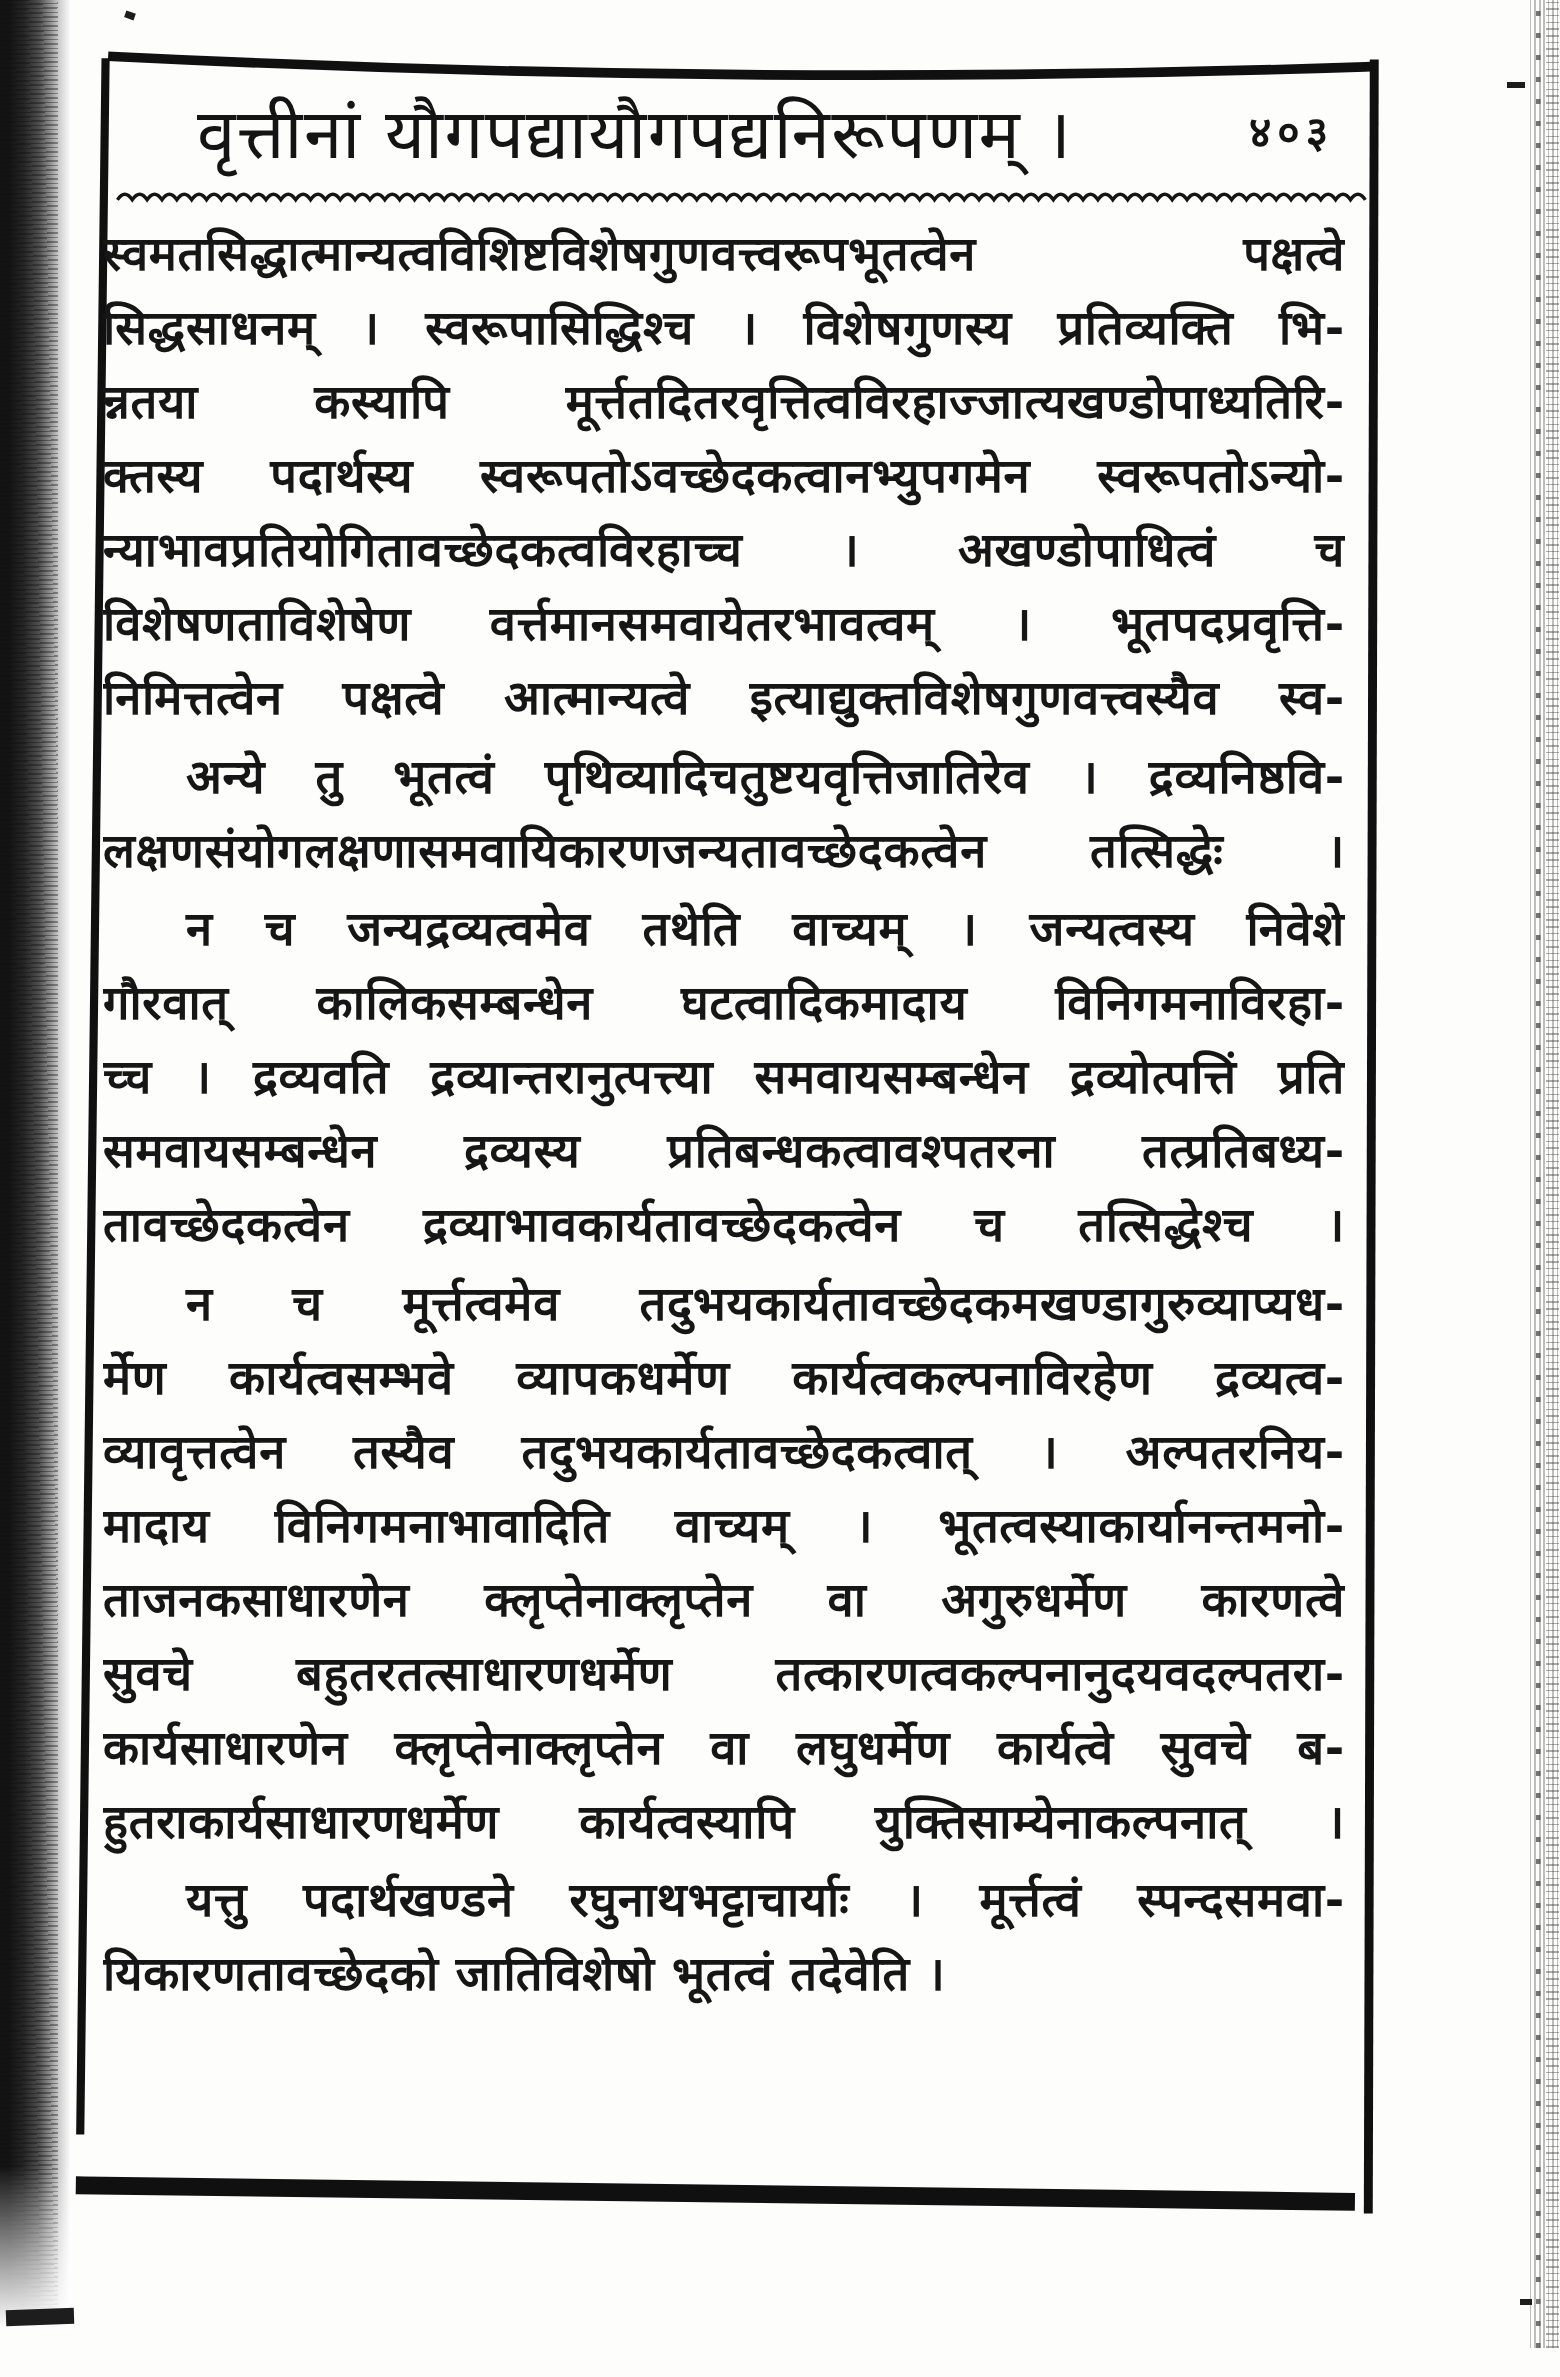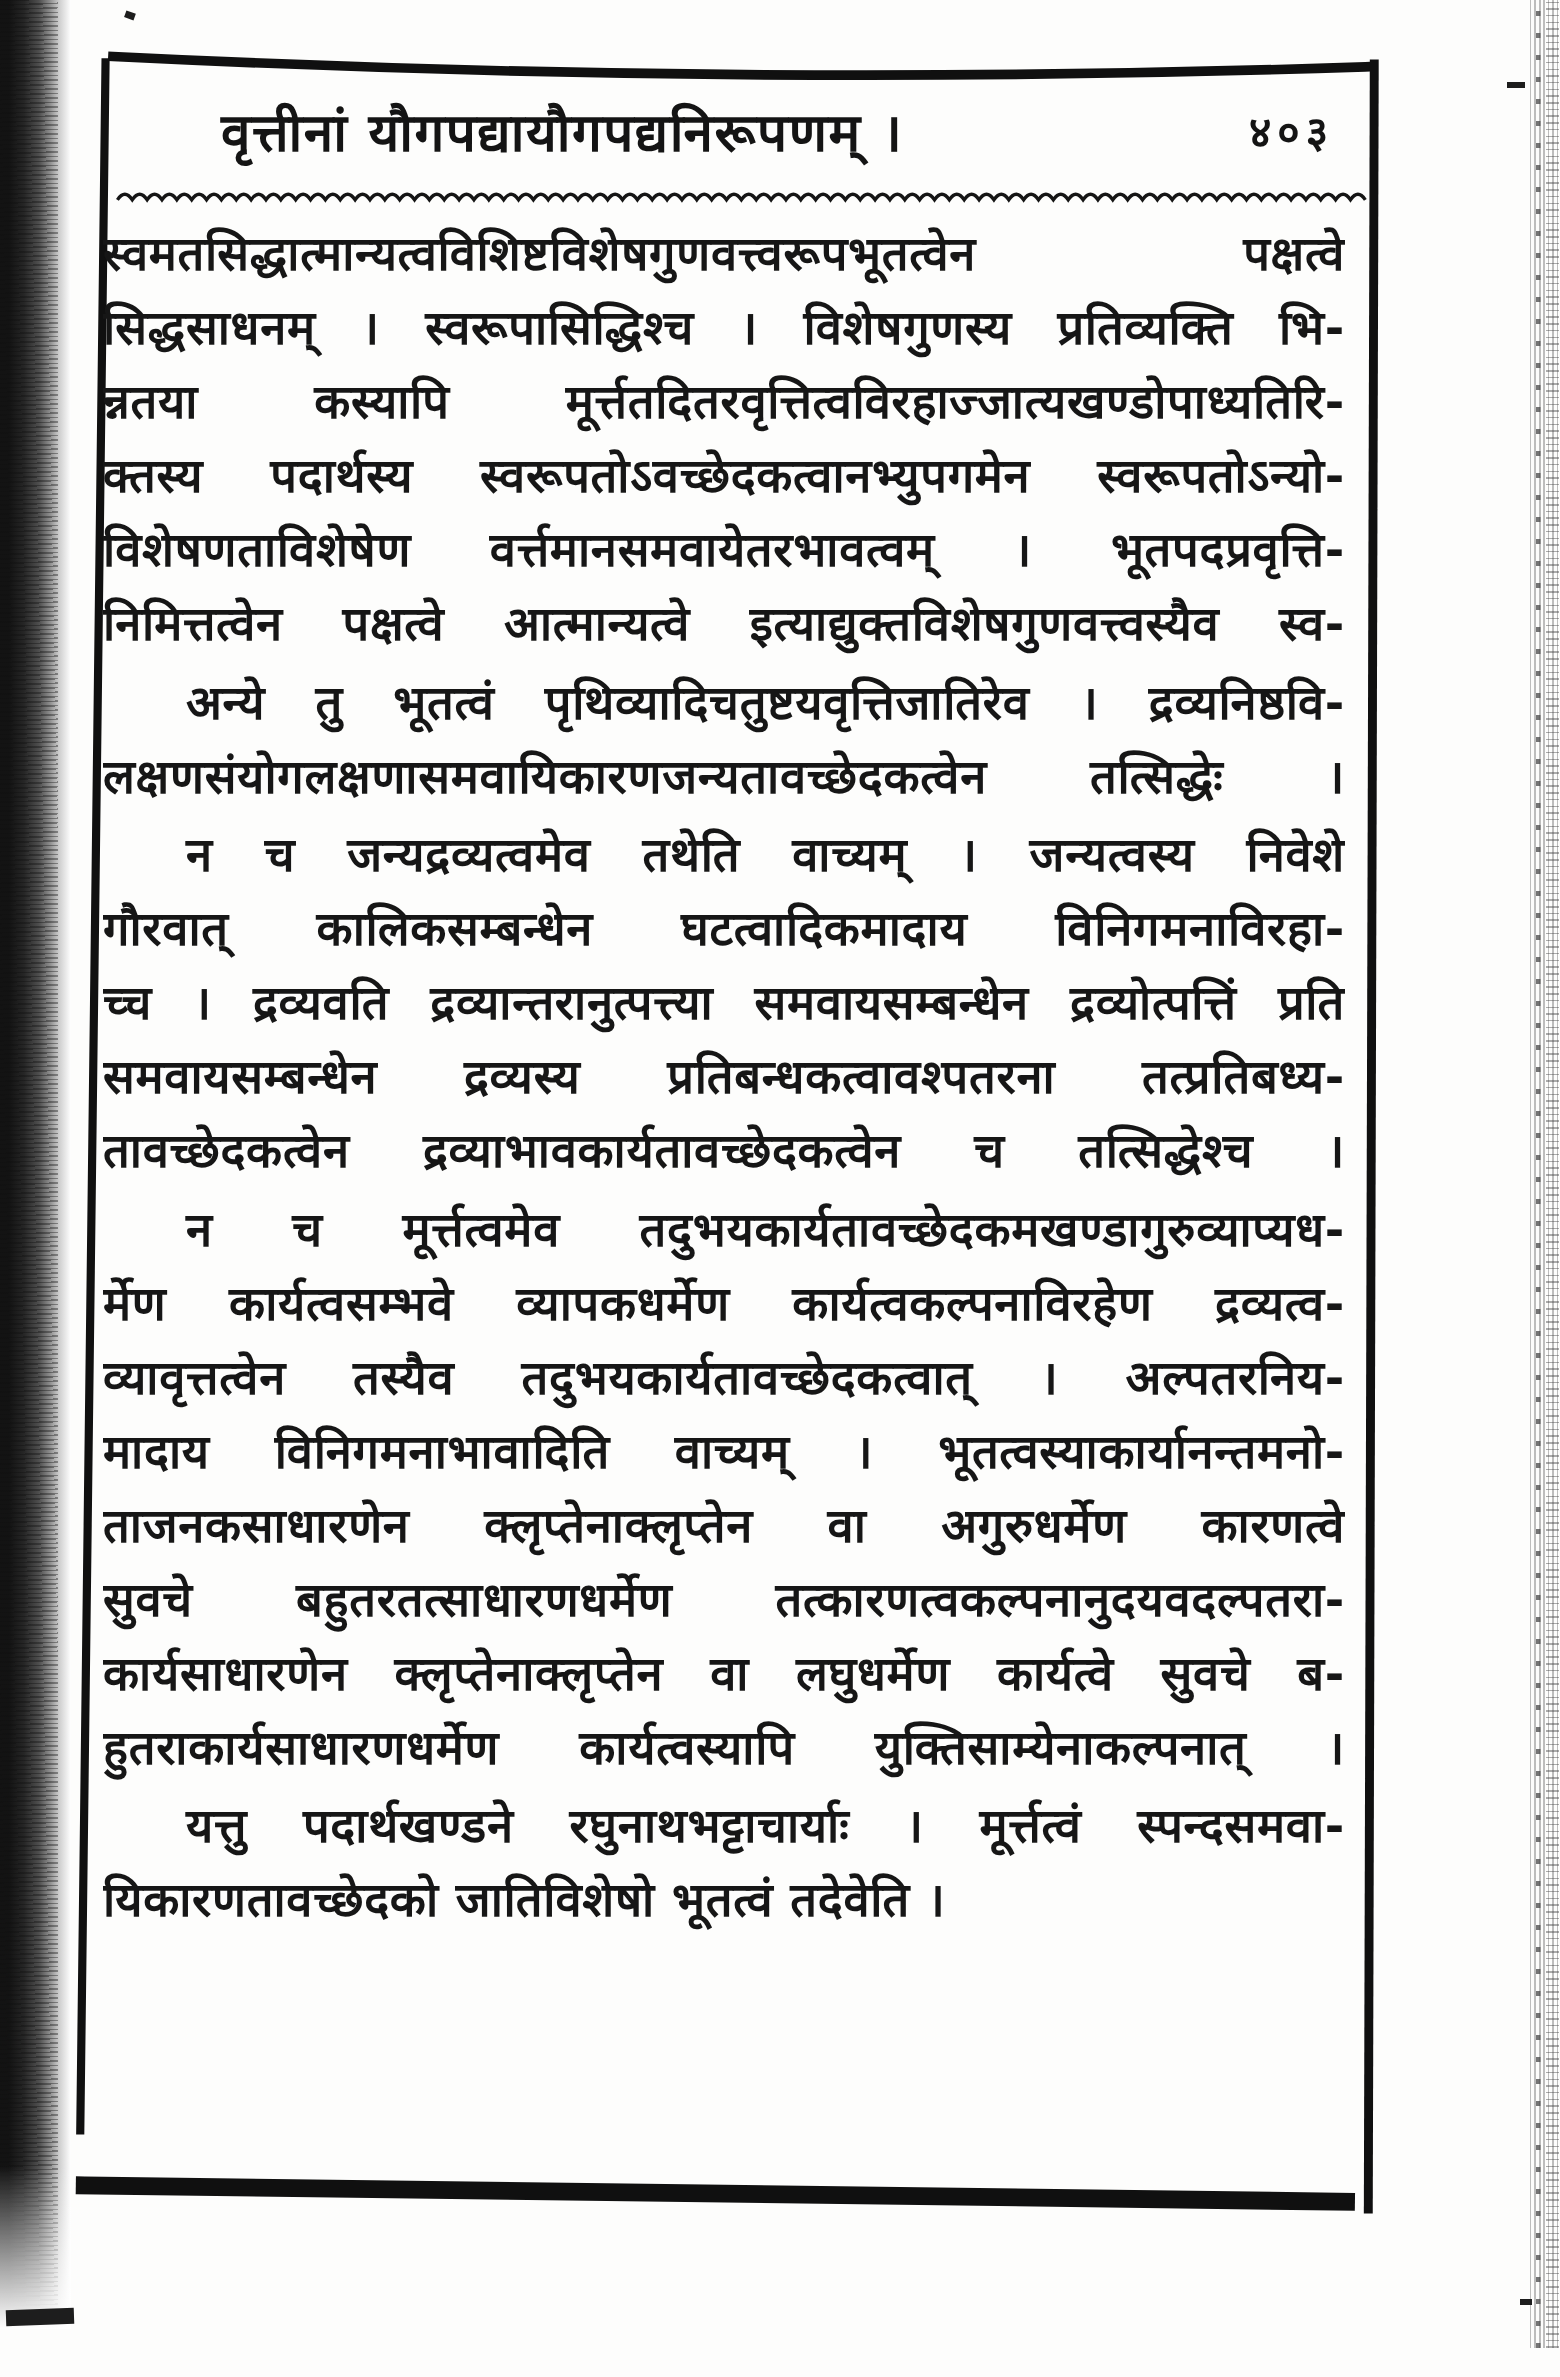--- a/index.html
+++ b/index.html
@@ -33,21 +33,21 @@
     background-repeat:repeat-y, repeat-y, repeat;
     opacity:.75;
   }
   .speck{position:absolute;background:#1d1d1d;}
 
   
   #frame-svg{position:absolute;left:0;top:0;}
 
   
   .header{position:absolute;left:119px;top:86px;width:1248px;height:89px;display:flex;align-items:center;color:#141414;}
-  .title{font-size:53px;font-weight:bold;margin-left:102px;white-space:nowrap;letter-spacing:1.5px;}
+  .title{font-size:69px;font-weight:normal;margin-left:78px;white-space:nowrap;letter-spacing:1.5px;}
   .pagenum{font-size:43px;font-weight:bold;margin-left:auto;margin-right:33px;letter-spacing:6px;white-space:nowrap;}
 
   
   .body-text{
     position:absolute;left:103px;top:217px;width:1242px;
     color:#161616;font-size:47px;font-weight:bold;letter-spacing:0.7px;
   }
   .line{height:74px;line-height:74px;text-align:justify;text-align-last:justify;overflow:hidden;white-space:nowrap;}
   .line.indent{text-indent:83px;margin-top:4.5px;}
   .line.noj{text-align:left;text-align-last:auto;}
@@ -75,20 +75,21 @@
   <div class="header">
     <div class="title">वृत्तीनां यौगपद्यायौगपद्यनिरूपणम् ।</div>
     <div class="pagenum">४०३</div>
   </div>
 
   <div class="body-text">
       <div class="line">स्वमतसिद्धात्मान्यत्वविशिष्टविशेषगुणवत्त्वरूपभूतत्वेन पक्षत्वे</div>
       <div class="line">सिद्धसाधनम् । स्वरूपासिद्धिश्च । विशेषगुणस्य प्रतिव्यक्ति भि-</div>
       <div class="line">न्नतया कस्यापि मूर्त्ततदितरवृत्तित्वविरहाज्जात्यखण्डोपाध्यतिरि-</div>
       <div class="line">क्तस्य पदार्थस्य स्वरूपतोऽवच्छेदकत्वानभ्युपगमेन स्वरूपतोऽन्यो-</div>
+      <div class="line">न्याभावप्रतियोगितावच्छेदकत्वविरहाच्च । अखण्डोपाधित्वं च</div>
       <div class="line">विशेषणताविशेषेण वर्त्तमानसमवायेतरभावत्वम् । भूतपदप्रवृत्ति-</div>
       <div class="line">निमित्तत्वेन पक्षत्वे आत्मान्यत्वे इत्याद्युक्तविशेषगुणवत्त्वस्यैव स्व-</div>
       <div class="line indent">अन्ये तु भूतत्वं पृथिव्यादिचतुष्टयवृत्तिजातिरेव । द्रव्यनिष्ठवि-</div>
       <div class="line">लक्षणसंयोगलक्षणासमवायिकारणजन्यतावच्छेदकत्वेन तत्सिद्धेः ।</div>
       <div class="line indent">न च जन्यद्रव्यत्वमेव तथेति वाच्यम् । जन्यत्वस्य निवेशे</div>
       <div class="line">गौरवात् कालिकसम्बन्धेन घटत्वादिकमादाय विनिगमनाविरहा-</div>
       <div class="line">च्च । द्रव्यवति द्रव्यान्तरानुत्पत्त्या समवायसम्बन्धेन द्रव्योत्पत्तिं प्रति</div>
       <div class="line">समवायसम्बन्धेन द्रव्यस्य प्रतिबन्धकत्वावश्पतरना तत्प्रतिबध्य-</div>
       <div class="line">तावच्छेदकत्वेन द्रव्याभावकार्यतावच्छेदकत्वेन च तत्सिद्धेश्च ।</div>
       <div class="line indent">न च मूर्त्तत्वमेव तदुभयकार्यतावच्छेदकमखण्डागुरुव्याप्यध-</div>

